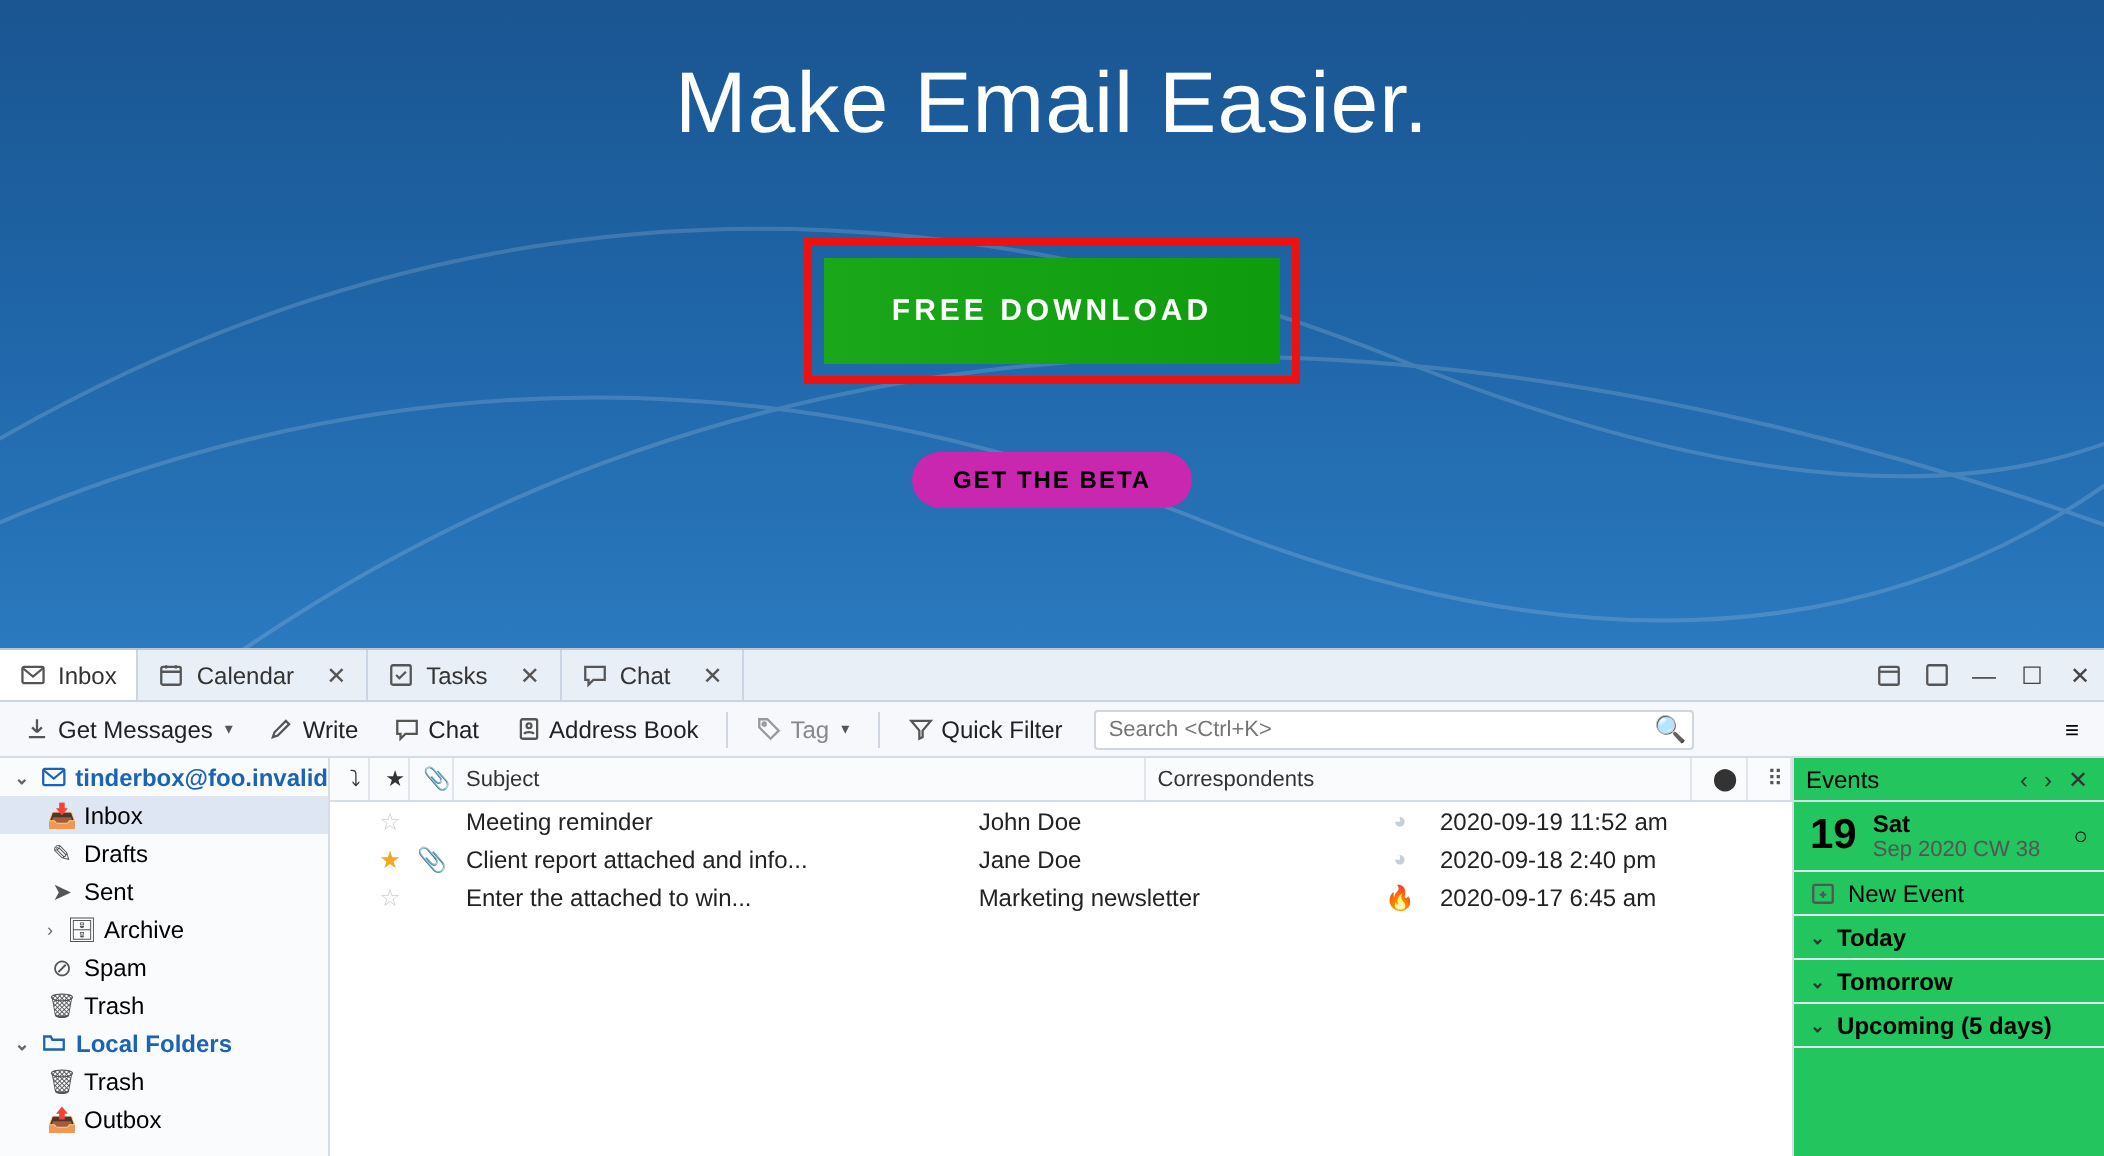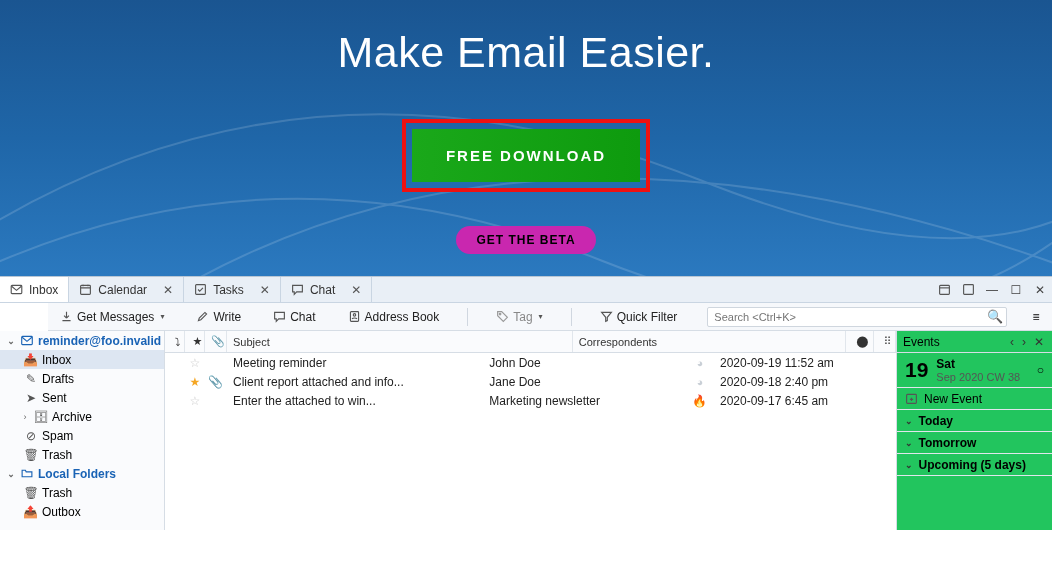--- a/index.html
+++ b/index.html
@@ -1,32 +1,32 @@
 <!DOCTYPE html>
 <html><head>
 <meta charset="utf-8">
 <style>
   * { margin: 0; padding: 0; box-sizing: border-box; }
   body { font-family: -apple-system, "Segoe UI", Arial, sans-serif; width: 1052px; height: 578px; overflow: hidden; background: #fff; }
   
-  .hero { height: 276px; background: linear-gradient(180deg, #1a5591 0%, #1f66a8 50%, #2b79bf 100%); position: relative; text-align: center; color: #fff; overflow: hidden; }
+  .hero { height: 324px; background: linear-gradient(180deg, #1a5591 0%, #1f66a8 50%, #2b79bf 100%); position: relative; text-align: center; color: #fff; overflow: hidden; }
   .hero svg.bg { position: absolute; inset: 0; opacity: .15; }
   .hero h1 { font-weight: 400; font-size: 43px; padding-top: 28px; position: relative; letter-spacing: .5px; }
   .dl-wrap { margin-top: 42px; display: inline-block; border: 4px solid #e11; padding: 6px; position: relative; }
   .dl-btn { background: linear-gradient(90deg,#1aa81a 0%,#0e9b0e 100%); color: #fff; font-weight: 700; letter-spacing: 2px; font-size: 15px; padding: 18px 34px; cursor: pointer; border: none; }
   .beta-btn { margin-top: 34px; background: #c927af; color: #000000; border: none; border-radius: 16px; padding: 7px 20px; font-weight: 700; font-size: 12px; letter-spacing: 1px; cursor: pointer; position: relative; }
   
   .app { height: 254px; display: flex; flex-direction: column; border-top: 1px solid #b8c6d4; font-size: 12px; }
   .tabbar { height: 26px; background: #e9eff6; display: flex; align-items: stretch; border-bottom: 1px solid #c9d5e2; }
   .tab { display: flex; align-items: center; gap: 6px; padding: 0 10px; border-right: 1px solid #c9d5e2; color: #333; }
   .tab.active { background: #fff; }
   .tab .close { margin-left: 10px; color: #555; cursor: pointer; font-size: 12px;}
   .tabbar .spacer { flex: 1; }
   .winbtn { width: 24px; display: flex; align-items: center; justify-content: center; color: #444; cursor: pointer; }
-  .toolbar { height: 28px; background: #f6f8fb; display: flex; align-items: center; gap: 16px; padding: 0 4px; border-bottom: 1px solid #d6dde5; margin-left: 48px; }
+  .toolbar { height: 28px; background: #f6f8fb; display: flex; align-items: center; gap: 2px; padding: 0 4px; border-bottom: 1px solid #d6dde5; }
   .tbtn { display: flex; align-items: center; gap: 4px; padding: 0 8px; height: 22px; color: #222; cursor: pointer; white-space: nowrap; }
   .tbtn.caret::after { content: "▾"; font-size: 8px; margin-left: 2px; color: #555; }
   .sep { width: 1px; height: 18px; background: #d0d7e0; margin: 0 4px; }
   .search { flex: 1; max-width: 300px; margin-left: 6px; position: relative; }
   .search input { width: 100%; height: 20px; border: 1px solid #cfd6de; border-radius: 2px; padding: 0 22px 0 6px; font-size: 11px; background: #fff; }
   .search .mag { position: absolute; right: 4px; top: 2px; color: #666; font-size: 13px; }
   .hamburger { margin-left: auto; width: 24px; text-align: center; cursor: pointer; }
   .main { flex: 1; display: flex; min-height: 0; }
   
   .sidebar { width: 165px; border-right: 1px solid #d6dde5; background: #fafbfd; overflow: hidden; }
@@ -187,21 +187,21 @@
 
   <div class="main">
 
     <div class="sidebar">
       <div class="node account">
         <span class="tw">⌄</span>
         <svg class="ico" viewBox="0 0 16 16" style="stroke:#1a63b5;">
             <rect x="1.5" y="3" width="13" height="10" rx="1"></rect>
             <path d="M2 4l6 5 6-5"></path>
           </svg>
-        <span>reminder@foo.invalid</span>
+        <span>tinderbox@foo.invalid</span>
       </div>
       <div class="node child sel">
           <span class="ico">📥</span>
           <span>Inbox</span>
         </div>
       <div class="node child">
           <span class="ico">✎</span>
           <span>Drafts</span>
         </div>
       <div class="node child">

